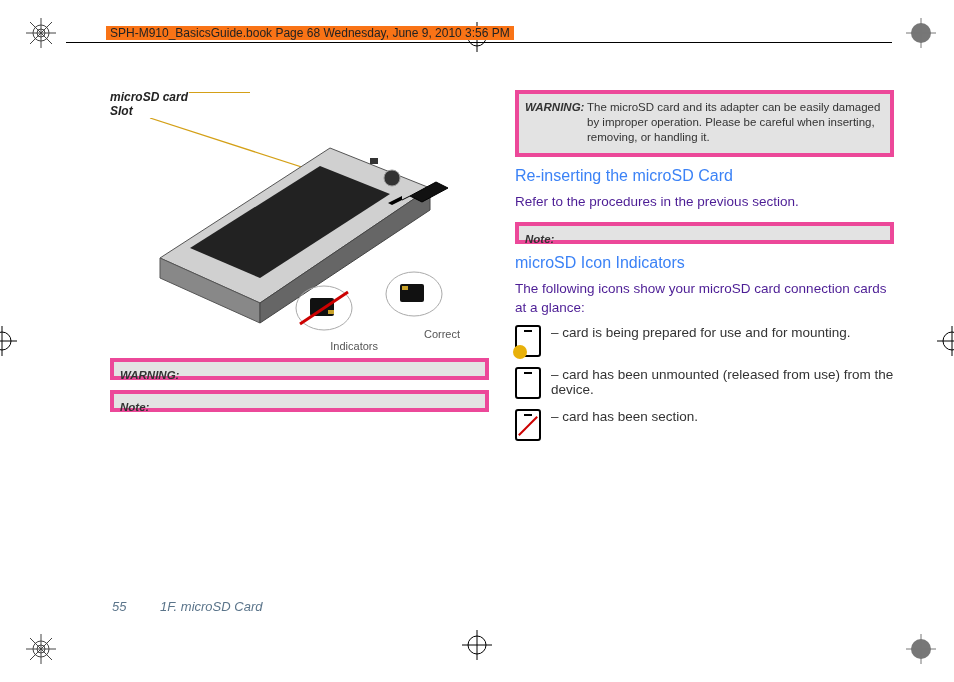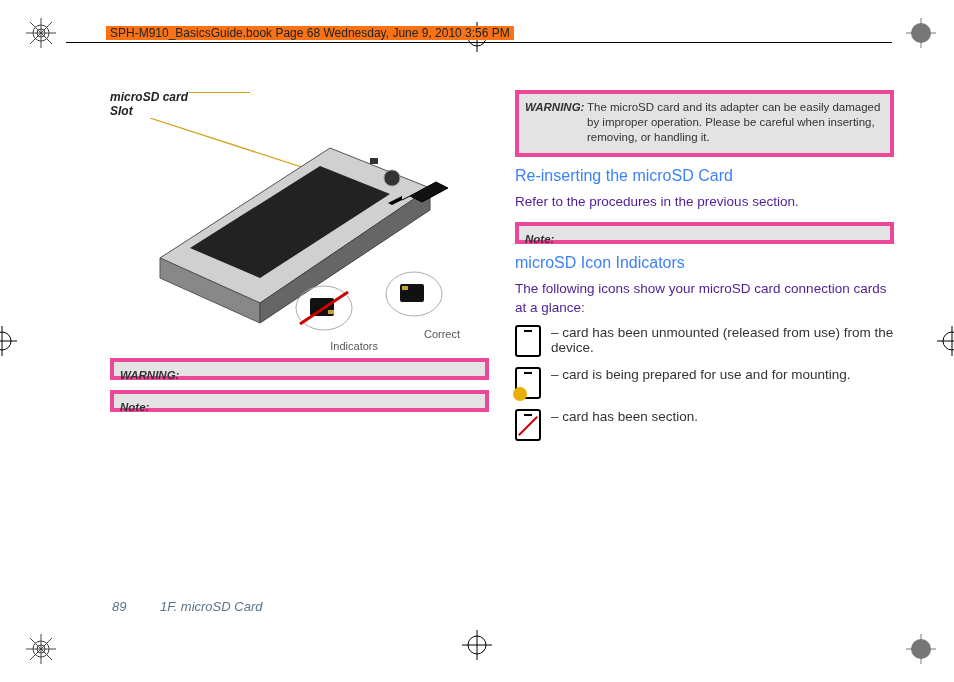--- a/index.html
+++ b/index.html
@@ -216,36 +216,36 @@
 
       <div class="callout-box">
         <span class="label note">Note:</span>
       </div>
 
       <div class="h2">microSD Icon Indicators</div>
       <div class="para">The following icons show your microSD card connection cards at a glance:</div>
 
       <div class="icon-list">
         <div class="icon-row">
-          <div class="icon-sq"></div>
-          <div class="txt">– card has been unmounted (released from use) from the device.</div>
-        </div>
-        <div class="icon-row">
           <div class="icon-sq prep">
             <div class="gear-mini"></div>
           </div>
           <div class="txt">– card is being prepared for use and for mounting.</div>
+        </div>
+        <div class="icon-row">
+          <div class="icon-sq"></div>
+          <div class="txt">– card has been unmounted (released from use) from the device.</div>
         </div>
         <div class="icon-row">
           <div class="icon-sq removed">
             <div class="strike"></div>
           </div>
           <div class="txt">– card has been section.</div>
         </div>
       </div>
     </div>
   </div>
 </div>
 
 <div class="footer">
-  <span class="pnum">89</span>
+  <span class="pnum">55</span>
   <span>1F. microSD Card</span>
 </div>
 
 </body></html>

